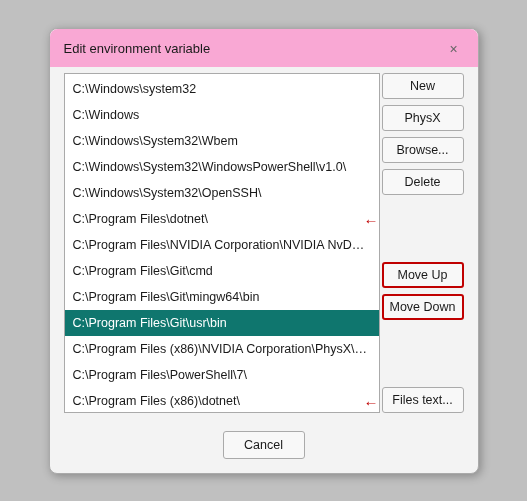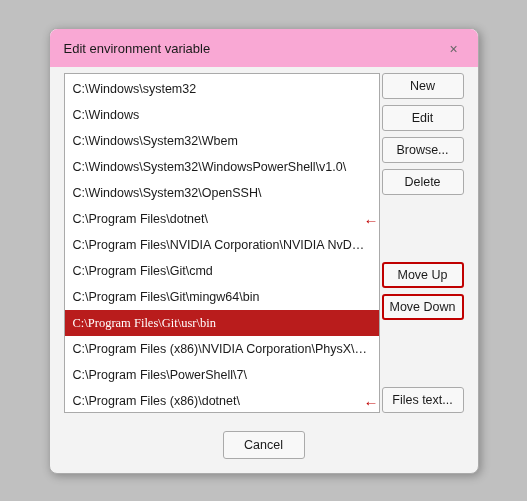--- a/index.html
+++ b/index.html
@@ -147,23 +147,22 @@
       cursor: pointer;
       color: #1a1a1a;
       font-size: 12.5px;
       line-height: 1.6;
       white-space: nowrap;
       overflow: hidden;
       text-overflow: ellipsis;
     }
 
     .list-item-wrapper.selected .list-item-inner {
-      background: #b91c1c;
+      background: #0f766e;
       color: white;
-      font-family: Liberation Serif, serif;
     }
 
     
     .list-container::-webkit-scrollbar {
       width: 14px;
     }
     .list-container::-webkit-scrollbar-track {
       background: #f0f0f0;
     }
     .list-container::-webkit-scrollbar-thumb {
@@ -222,21 +221,21 @@
           <div class="list-item-inner">C:\Program Files\PowerShell\7\</div>
         </div>
         <div class="list-item-wrapper">
           <div class="list-item-inner">C:\Program Files (x86)\dotnet\</div>
           <span class="arrow">←</span>
         </div>
       </div>
 
     <div class="buttons-col">
       <button class="btn">New</button>
-      <button class="btn">Edit</button>
+      <button class="btn">PhysX</button>
       <button class="btn">Browse...</button>
       <button class="btn">Delete</button>
       <div class="spacer"></div>
       <button class="btn highlighted-border">Move Up</button>
       <button class="btn highlighted-border">Move Down</button>
       <div class="spacer"></div>
       <button class="btn">Files text...</button>
     </div>
   </div>
 

